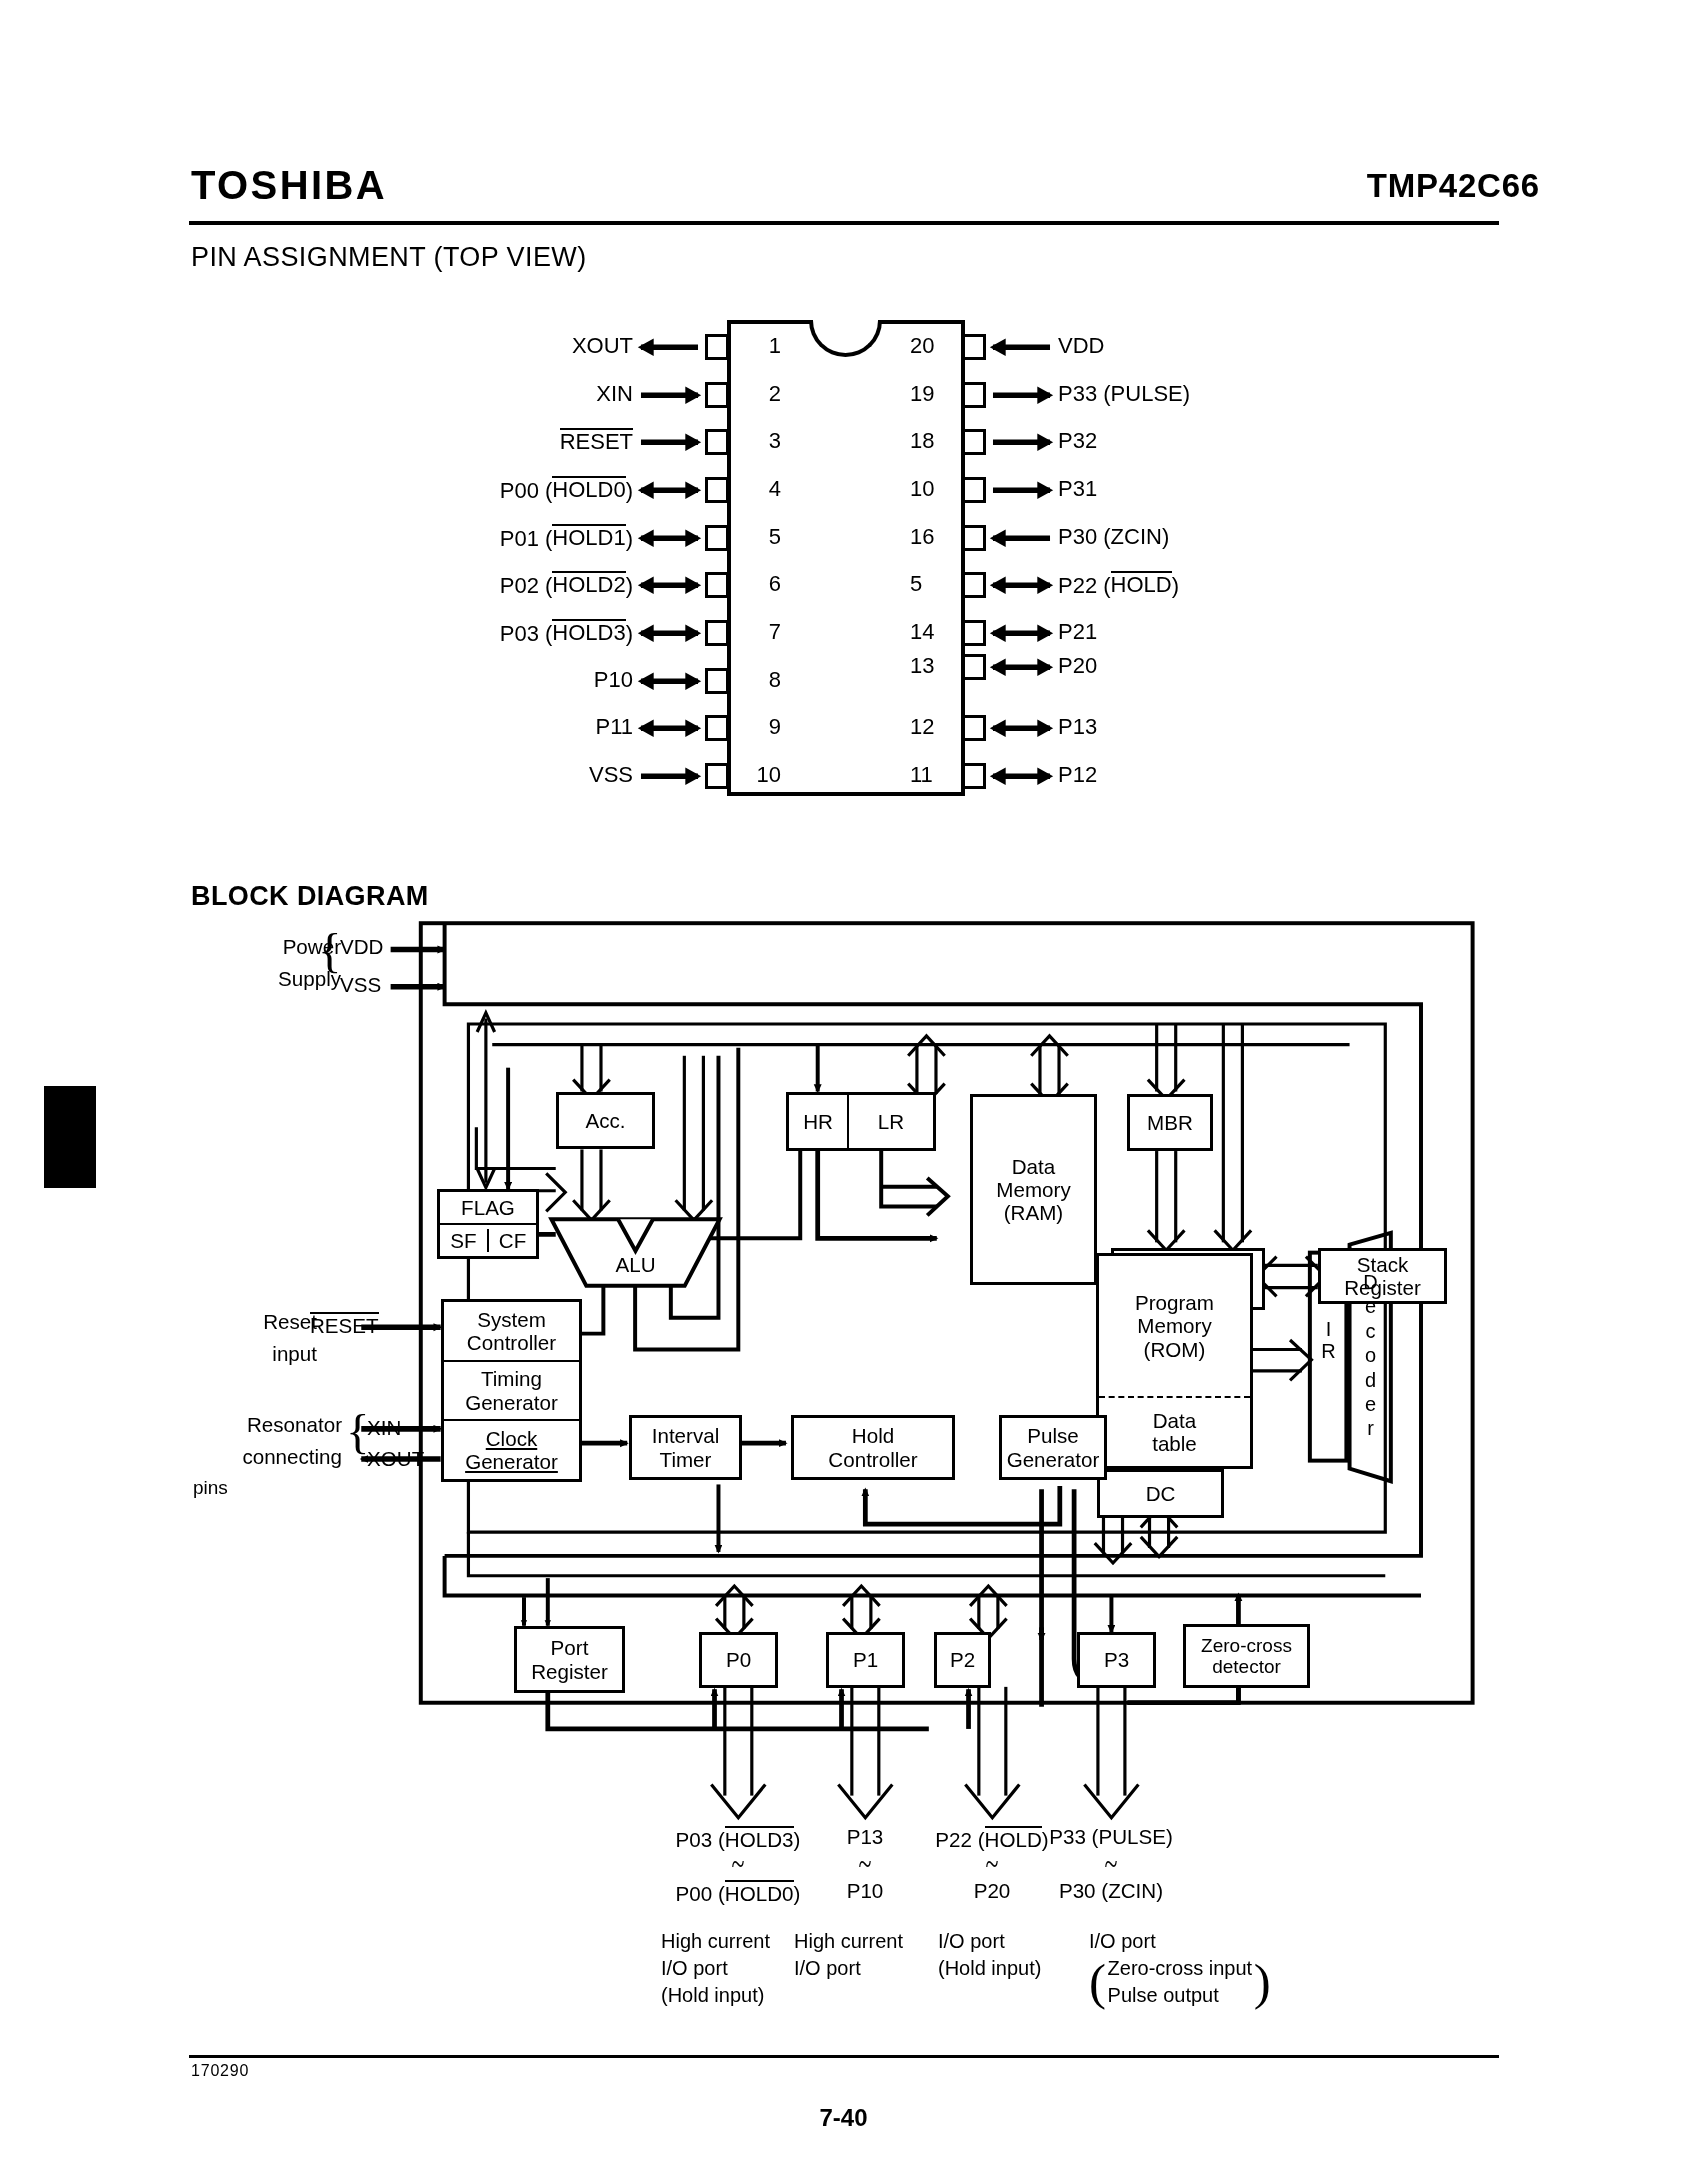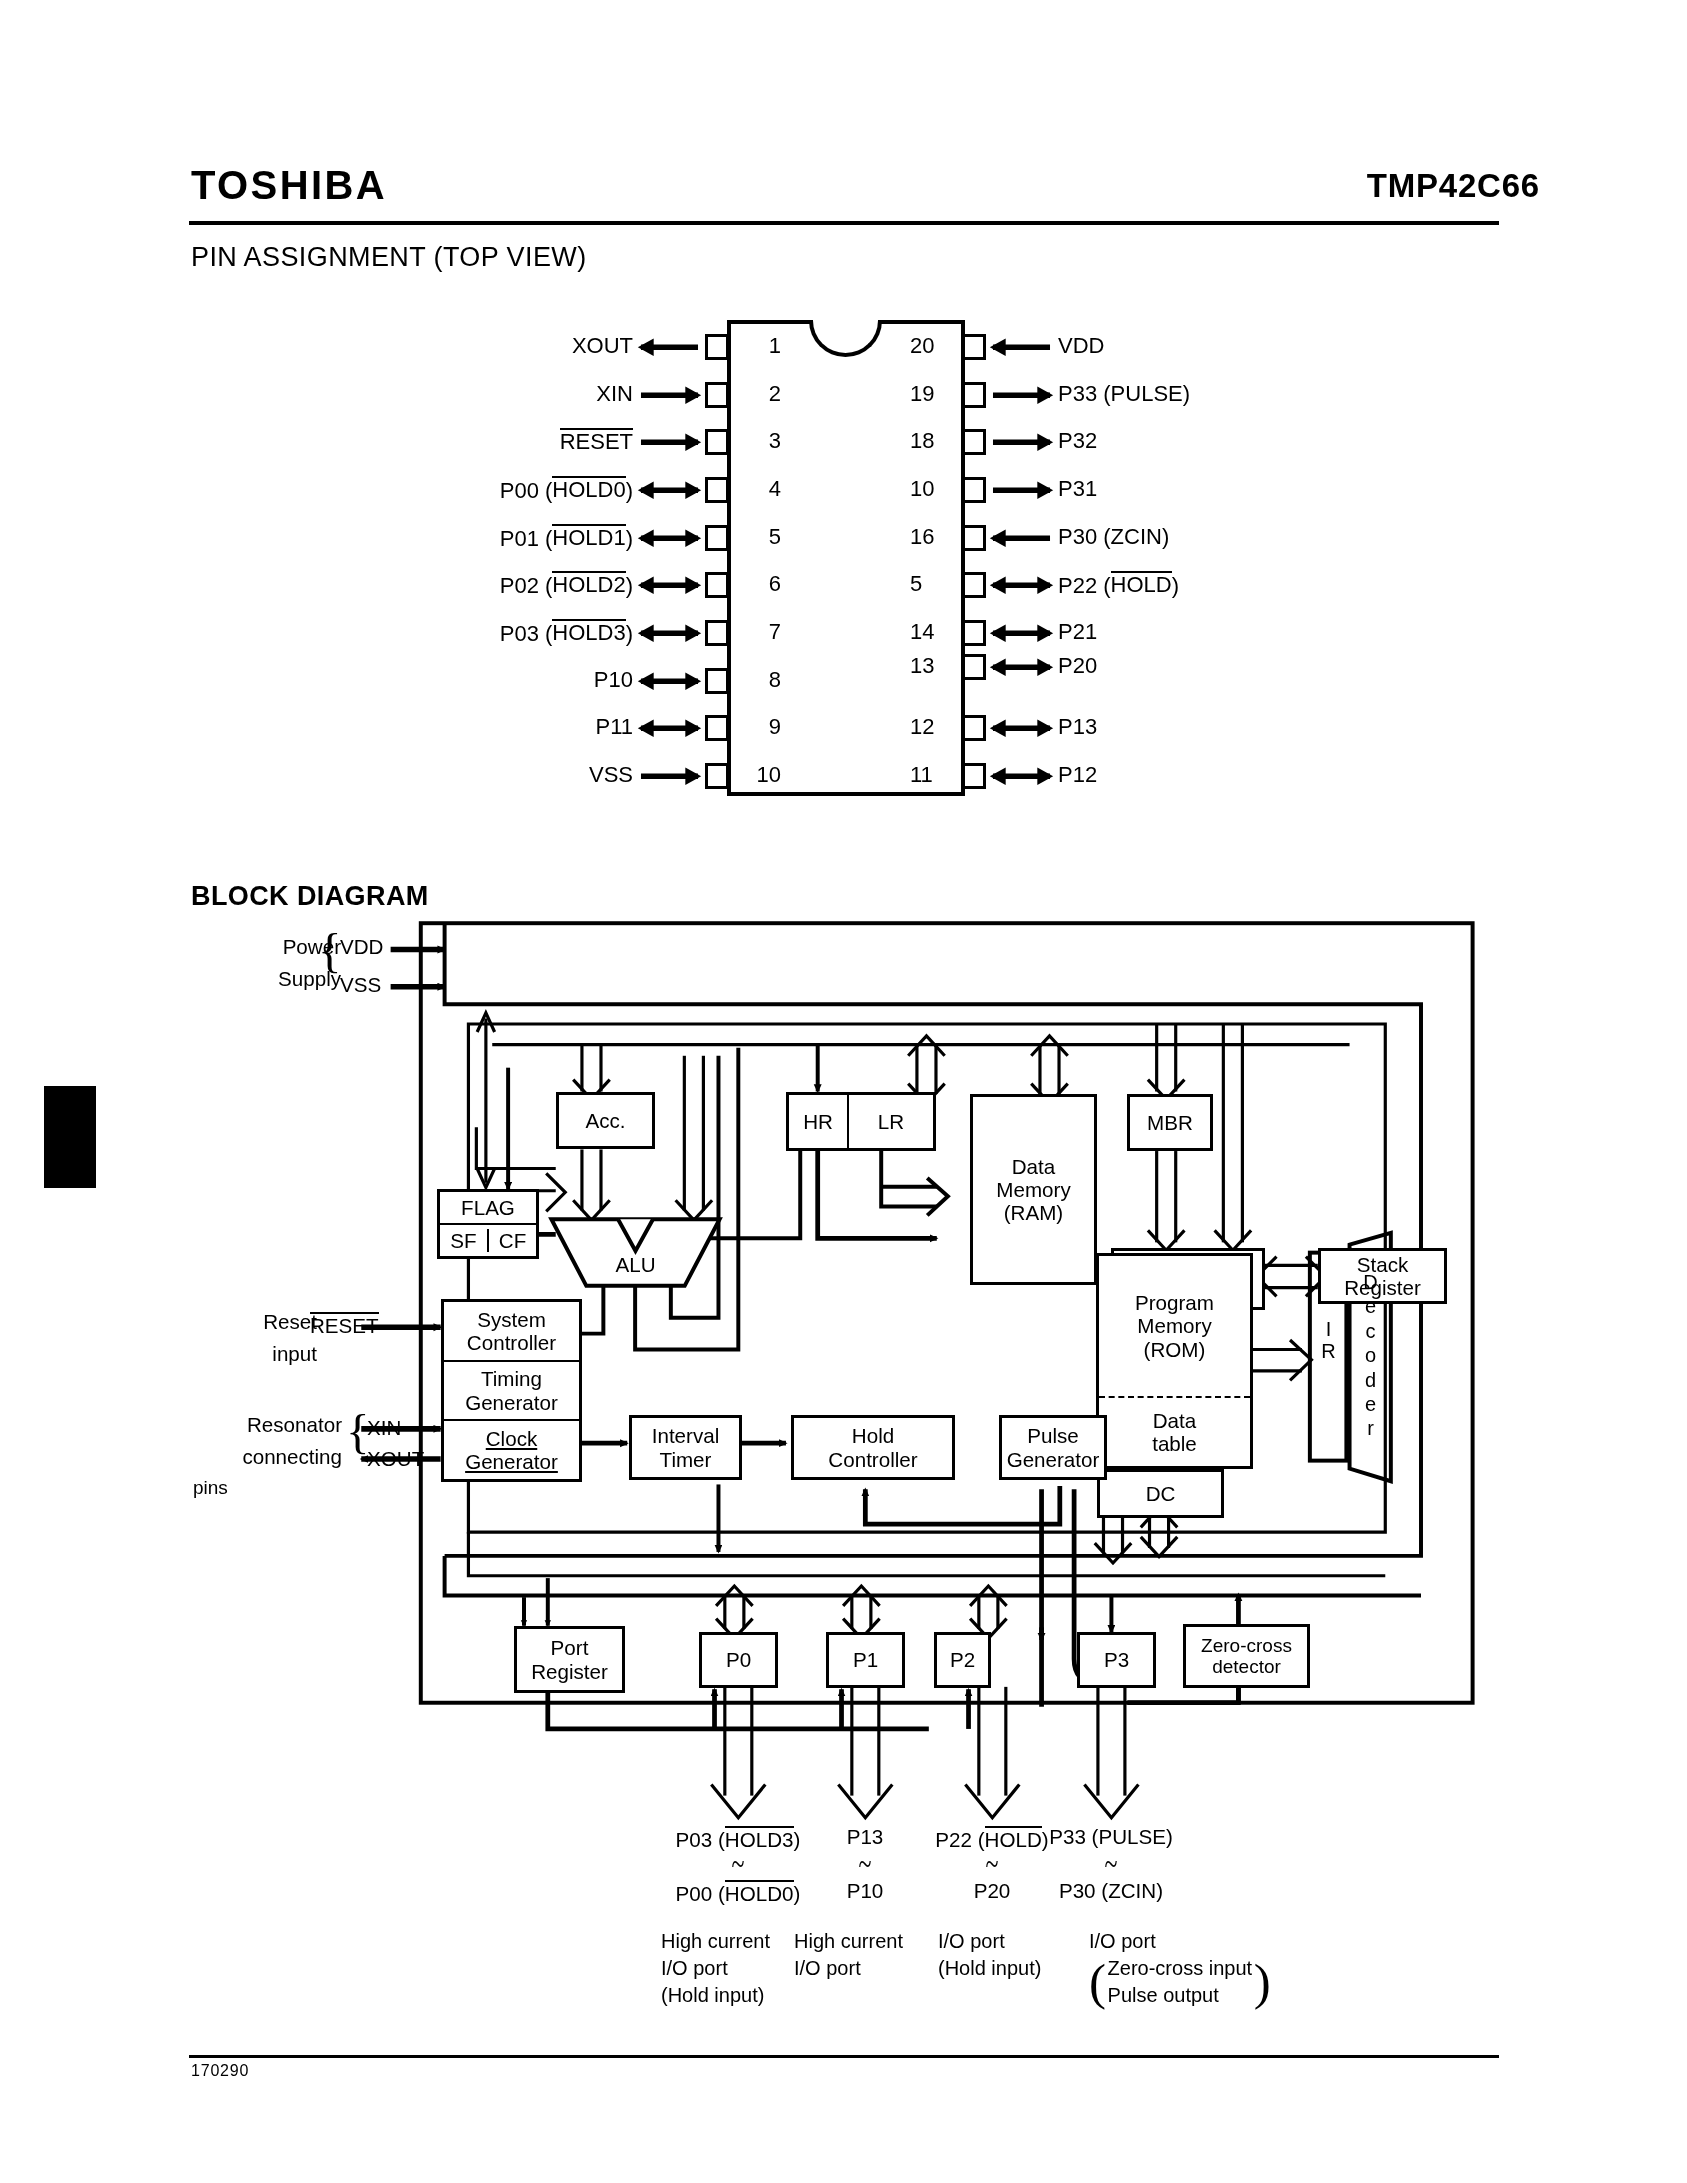--- a/index.html
+++ b/index.html
@@ -746,15 +746,16 @@
             <div>Zero-cross input</div>
             <div>Pulse output</div>
           </div>
           <span style="font-size:51px;line-height:.8;font-family:'Liberation Serif',serif;">)</span>
         </div>
       </div>
     </div>
 
   <div class="abs" id="ft-rule"></div>
   <div class="abs" id="ft-code">170290</div>
+  <div class="abs" id="ft-page">7-40</div>
 
 </div>
 
 
 </body></html>

